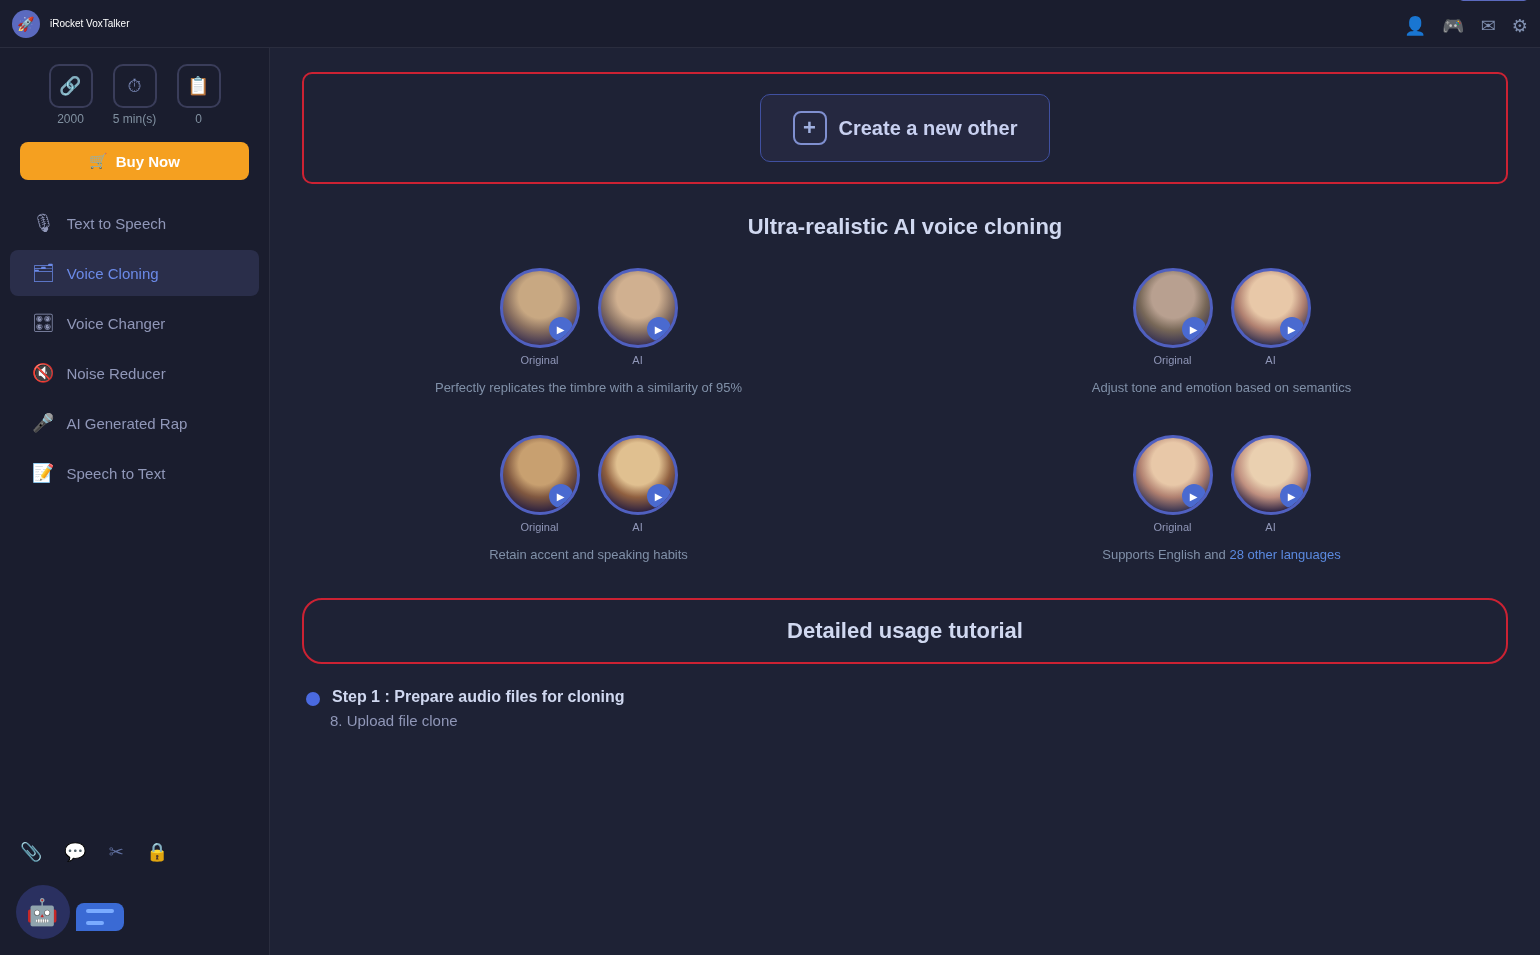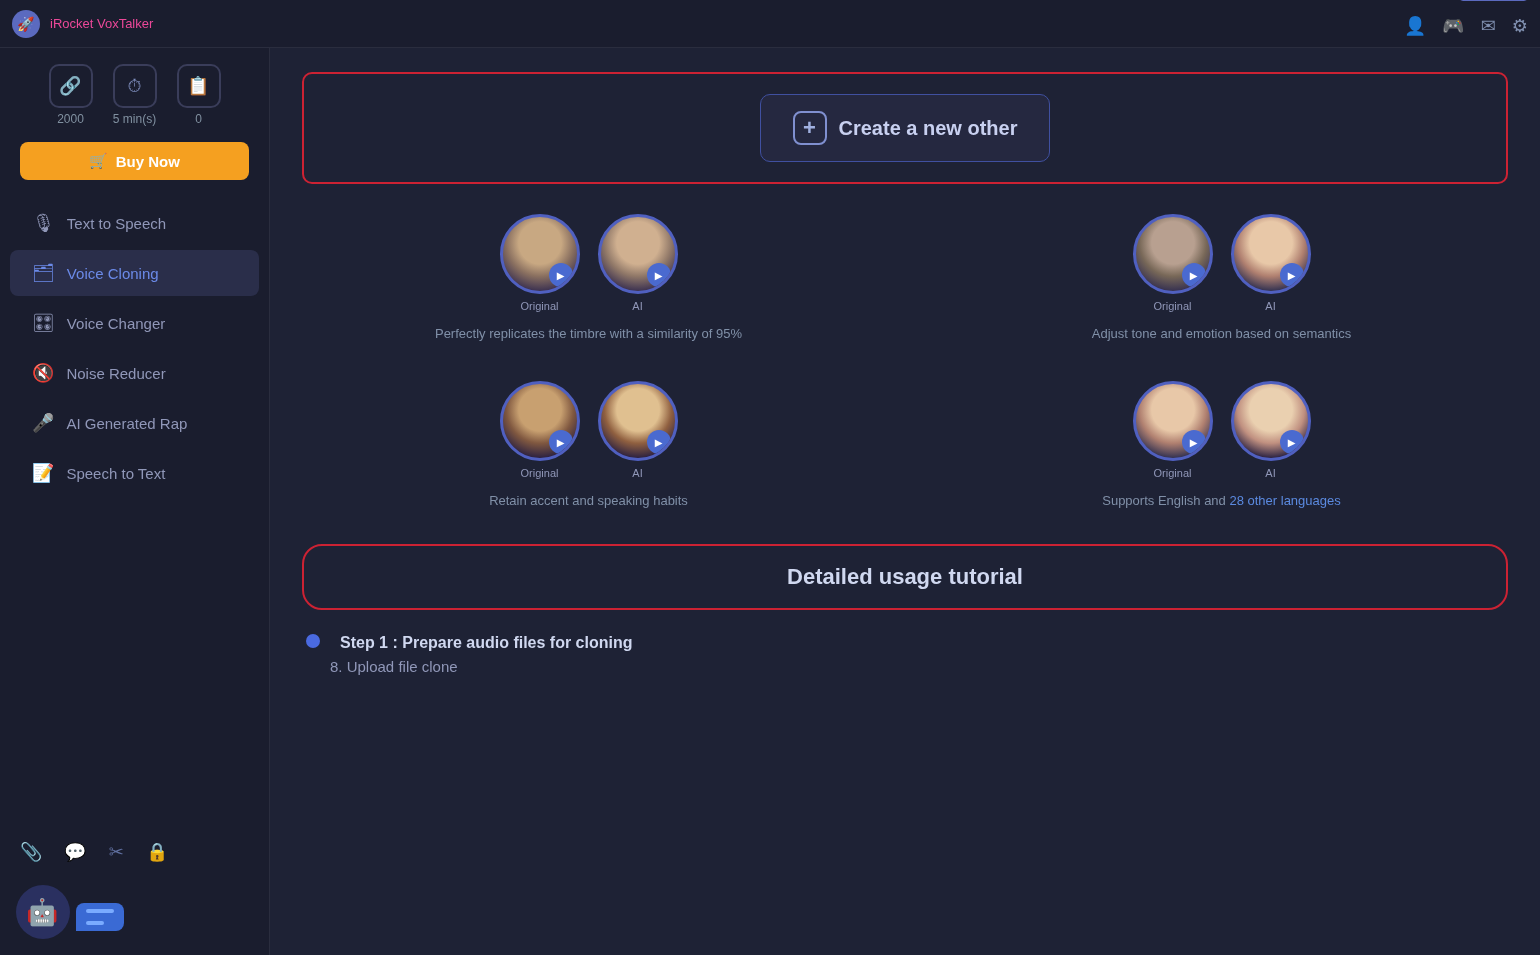--- a/index.html
+++ b/index.html
@@ -27,22 +27,22 @@
     .titlebar-logo {
       width: 28px; height: 28px;
       background: #5b6abf;
       border-radius: 50%;
       display: flex; align-items: center; justify-content: center;
       margin-right: 10px;
       font-size: 14px;
       color: white;
     }
     .titlebar-title {
-      font-size: 13px;
-      color: #ec4899;
+      font-size: 10px;
+      color: #ffffff;
       flex: 1;
     }
     .titlebar-right {
       display: flex;
       align-items: flex-end;
       gap: 14px;
       flex-direction: column;
     }
     .tutorial-btn {
       border: 1px solid #5b6abf;
@@ -303,22 +303,22 @@
 
     
     .step-item {
       display: flex;
       flex-direction: column;
       gap: 6px;
       padding: 0 4px;
     }
     .step-header {
       display: flex;
-      align-items: flex-start;
-      gap: 20px;
+      align-items: flex-end;
+      gap: 12px;
       font-size: 16px;
       font-weight: 700;
       color: #d0d8f0;
     }
     .step-dot {
       width: 14px; height: 14px;
       background: #4a6ae0;
       border-radius: 50%;
       flex-shrink: 0;
     }
@@ -448,20 +448,21 @@
 
   <div class="main-content">
 
     <div class="create-clone-box">
       <button class="create-clone-btn">
         <div class="plus-box">+</div>
         <span>Create a new other</span>
       </button>
     </div>
 
+    <div class="section-title">Ultra-realistic AI voice cloning</div>
 
     <div class="voice-demos-grid">
 
       <div class="voice-demo-row">
         <div class="voice-avatars">
           <div class="avatar-item">
             <div class="avatar-circle person-old-man">
               <div class="play-btn">▶</div>
             </div>
             <span class="avatar-label">Original</span>

